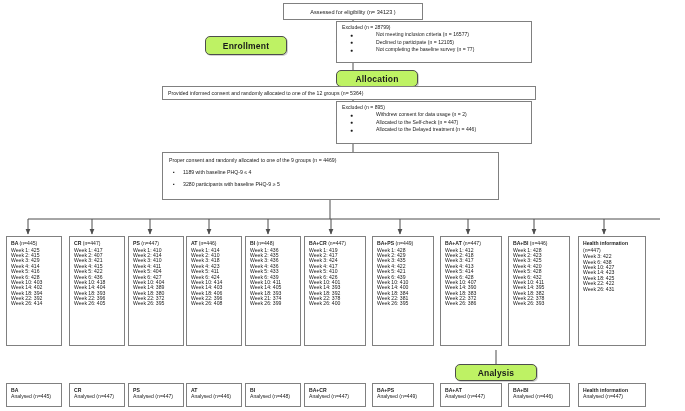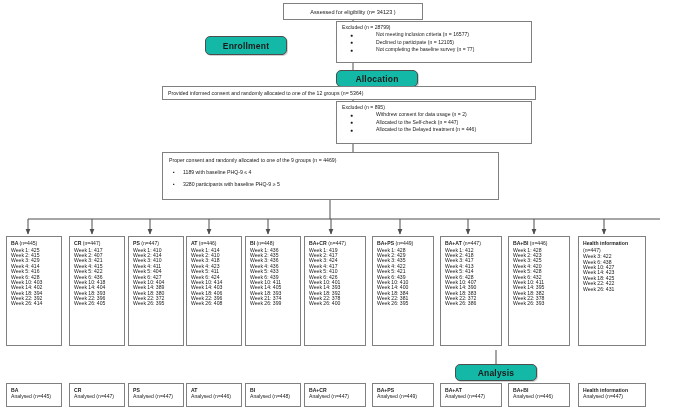--- a/index.html
+++ b/index.html
@@ -18,21 +18,21 @@
     position:absolute;
     box-sizing:border-box;
     border:1px solid #808080;
     background:#ffffff;
   }
   .stage{
     position:absolute;
     box-sizing:border-box;
     border:1px solid #4d4d4d;
     border-radius:5px;
-    background:#14b8a6;
+    background:#bef264;
     display:flex;align-items:center;justify-content:center;
     font-weight:bold;
     font-size:8.5px;
     letter-spacing:.2px;
     box-shadow:1px 1px 0 rgba(0,0,0,.18);
   }
 
   
   #assessed{left:283px;top:3px;width:140px;height:17px;
     display:flex;align-items:center;justify-content:center;font-size:5.6px;}

